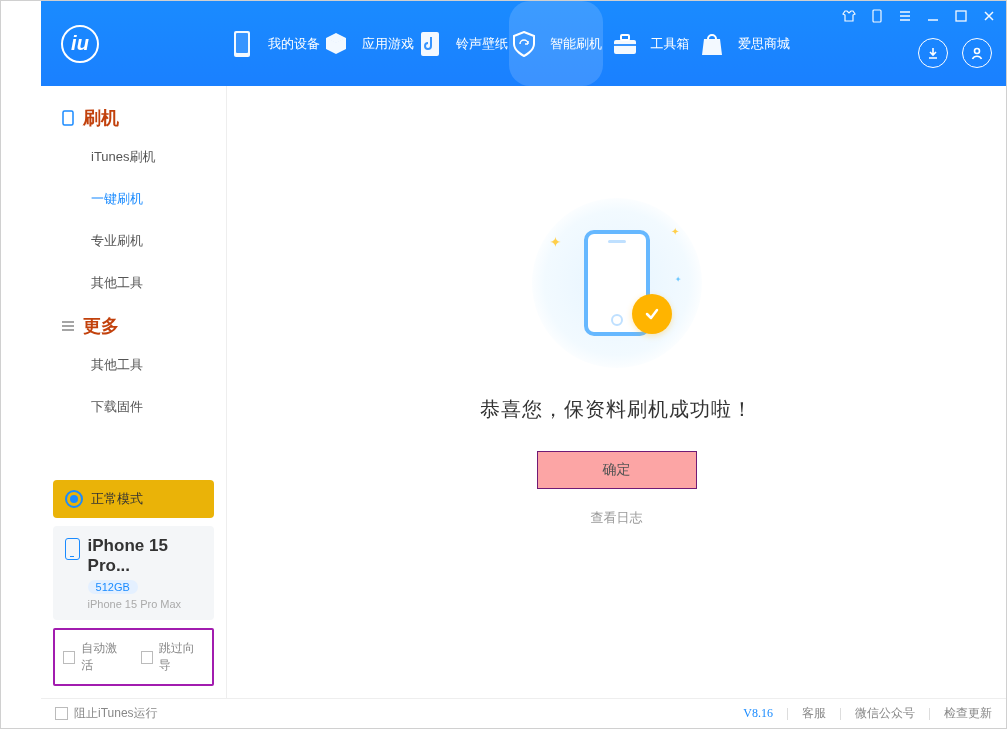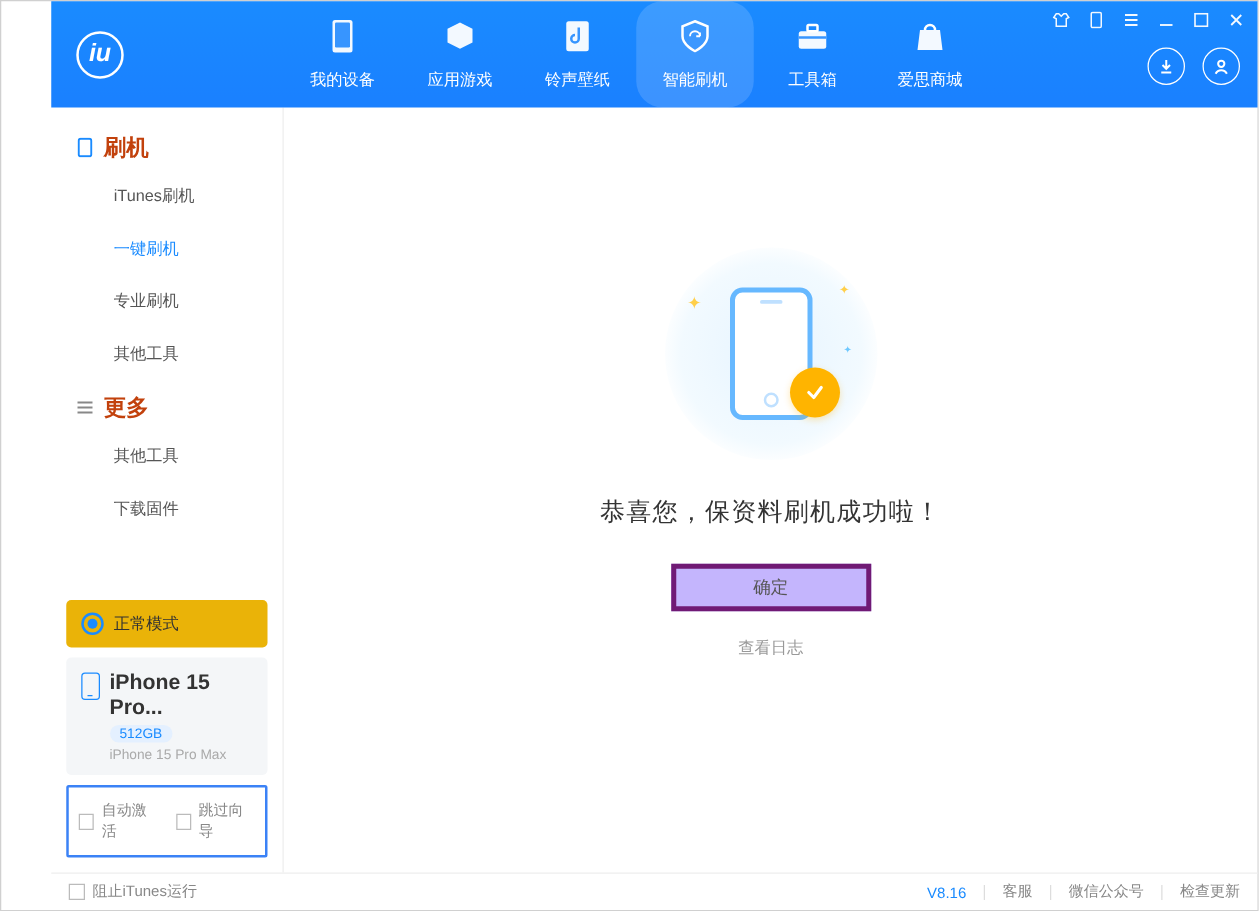--- a/index.html
+++ b/index.html
@@ -5,21 +5,21 @@
 * { box-sizing: border-box; margin: 0; padding: 0; }
 body { font-family: "Microsoft YaHei", Arial, sans-serif; font-size: 13px; color: #333; background: #fff; }
 .app { width: 1007px; height: 729px; border: 1px solid #d0d0d0; display: flex; flex-direction: column; position: relative; padding-left: 40px; }
 .header { height: 85px; background: linear-gradient(180deg, #1a8bff 0%, #1a80ff 100%); display: flex; align-items: stretch; color: #fff; position: relative; }
 .logo-block { display: flex; align-items: center; padding: 0 18px 0 20px; gap: 8px; width: 186px; }
 .logo-circle { width: 38px; height: 38px; border: 2.5px solid #fff; border-radius: 50%; display: flex; align-items: center; justify-content: center; font-weight: bold; font-size: 20px; font-style: italic; }
 .logo-text { display: flex; flex-direction: column; line-height: 1.2; }
 .logo-text .cn { font-size: 20px; font-weight: 500; letter-spacing: 1px; }
 .logo-text .url { font-size: 11px; opacity: 0.95; }
 .nav { display: flex; flex: 1; }
-.nav-item { width: 94px; display: flex; flex-direction: column; align-items: center; justify-content: center; gap: 12px; font-size: 13px; cursor: pointer; }
+.nav-item { width: 94px; display: flex; flex-direction: row; align-items: center; justify-content: center; gap: 12px; font-size: 13px; cursor: pointer; }
 .nav-item.active { background: rgba(255,255,255,0.15); border-radius: 21px; }
 .nav-item .icon { width: 28px; height: 28px; display: flex; align-items: center; justify-content: center; }
 .header-right { position: absolute; right: 8px; top: 6px; display: flex; gap: 10px; align-items: center; }
 .header-right .win-btn { width: 18px; height: 18px; display: flex; align-items: center; justify-content: center; cursor: pointer; opacity: 0.95; }
 .header-icons { position: absolute; right: 14px; bottom: 18px; display: flex; gap: 14px; }
 .header-icons .circ { width: 30px; height: 30px; border: 1.8px solid #fff; border-radius: 50%; display: flex; align-items: center; justify-content: center; cursor: pointer; }
 .body { flex: 1; display: flex; min-height: 0; }
 .sidebar { width: 186px; border-right: 1px solid #eee; display: flex; flex-direction: column; }
 .side-scroll { flex: 1; overflow: hidden; padding-top: 10px; }
 .side-group { padding: 10px 20px 6px 20px; display: flex; align-items: center; gap: 8px; color: #c2410c; font-weight: bold; font-size: 18px; }
@@ -29,40 +29,40 @@
 .mode-card { background: #eab308; border-radius: 4px; padding: 10px 12px; display: flex; align-items: flex-end; gap: 8px; margin-bottom: 8px; }
 .mode-card .dot { width: 18px; height: 18px; border: 2px solid #1a8bff; border-radius: 50%; position: relative; }
 .mode-card .dot::after { content: ""; position: absolute; inset: 3px; border-radius: 50%; background: #1a8bff; }
 .device-card { background: #f4f6f8; border-radius: 4px; padding: 10px 12px; display: flex; gap: 8px; margin-bottom: 8px; }
 .device-card .phone-icon { width: 16px; height: 22px; border: 1.5px solid #1a8bff; border-radius: 3px; margin-top: 2px; position: relative; }
 .device-card .phone-icon::after { content: ""; position: absolute; bottom: 2px; left: 50%; width: 4px; height: 1.5px; background: #1a8bff; transform: translateX(-50%); }
 .device-info { display: flex; flex-direction: column; gap: 4px; }
 .device-name { font-weight: bold; font-size: 17px; }
 .storage-badge { background: #e4f0ff; color: #1a8bff; border-radius: 10px; padding: 1px 8px; font-size: 11px; display: inline-block; width: fit-content; }
 .device-sub { color: #aaa; font-size: 11px; }
-.highlight-box { border: 2px solid #3b82f6; border-radius: 2px; padding: 10px 8px; margin: 6px 0 12px 0; display: flex; gap: 14px; }
+.highlight-box { border: 2px solid #a21caf; border-radius: 2px; padding: 10px 8px; margin: 6px 0 12px 0; display: flex; gap: 14px; }
 .checkbox-item { display: flex; align-items: center; gap: 6px; color: #888; font-size: 12px; cursor: pointer; }
 .checkbox-box { width: 13px; height: 13px; border: 1px solid #bbb; background: #fff; }
 .main { flex: 1; display: flex; flex-direction: column; align-items: center; justify-content: center; padding-bottom: 60px; }
 .success-illust { width: 170px; height: 170px; position: relative; margin-bottom: 28px; }
 .illust-bg { position: absolute; inset: 0; border-radius: 50%; background: radial-gradient(circle at 50% 50%, #e6f4ff 0%, #f2faff 60%, transparent 75%); }
 .illust-phone { position: absolute; left: 50%; top: 50%; transform: translate(-50%, -50%); width: 66px; height: 106px; border: 4px solid #66b8ff; border-radius: 10px; background: #fff; }
 .illust-phone::before { content: ""; position: absolute; top: 6px; left: 50%; width: 18px; height: 3px; background: #bfe0ff; border-radius: 2px; transform: translateX(-50%); }
 .illust-phone::after { content: ""; position: absolute; bottom: 6px; left: 50%; width: 8px; height: 8px; border: 2px solid #bfe0ff; border-radius: 50%; transform: translateX(-50%); }
 .illust-check { position: absolute; right: 30px; bottom: 34px; width: 40px; height: 40px; background: #ffb400; border-radius: 50%; display: flex; align-items: center; justify-content: center; box-shadow: 0 2px 6px rgba(255,180,0,0.3); }
 .sparkle { position: absolute; color: #ffcf4a; font-size: 14px; }
 .sp1 { left: 18px; top: 36px; }
 .sp2 { right: 22px; top: 28px; font-size: 10px; }
 .sp3 { right: 20px; bottom: 84px; color: #6ec8ff; font-size: 8px; }
 .success-title { font-size: 20px; color: #333; margin-bottom: 28px; letter-spacing: 1px; }
-.ok-btn { width: 160px; height: 38px; border: 4px solid #701a75; background: #c4b5fd; color: #555; font-size: 14px; cursor: pointer; margin-bottom: 20px; }
+.ok-btn { width: 160px; height: 38px; border: 1px solid #701a75; background: #fca5a5; color: #555; font-size: 14px; cursor: pointer; margin-bottom: 20px; }
 .log-link { color: #999; font-size: 13px; cursor: pointer; text-decoration: none; }
 .footer { height: 30px; border-top: 1px solid #eee; display: flex; align-items: center; padding: 0 14px; font-size: 12px; color: #888; }
 .footer .f-left { display: flex; align-items: center; gap: 6px; }
-.footer .f-right { margin-left: auto; display: flex; align-items: center; gap: 14px; }
+.footer .f-right { margin-left: auto; display: flex; align-items: center; gap: 14px; font-family: Liberation Serif, serif; }
 .footer .sep { width: 1px; height: 12px; background: #ddd; }
 .footer .f-link { cursor: pointer; }
 svg { display: block; }
 </style>
 </head>
 <body>
 
 <div class="app">
   <div class="header">
     <div class="logo-block">

